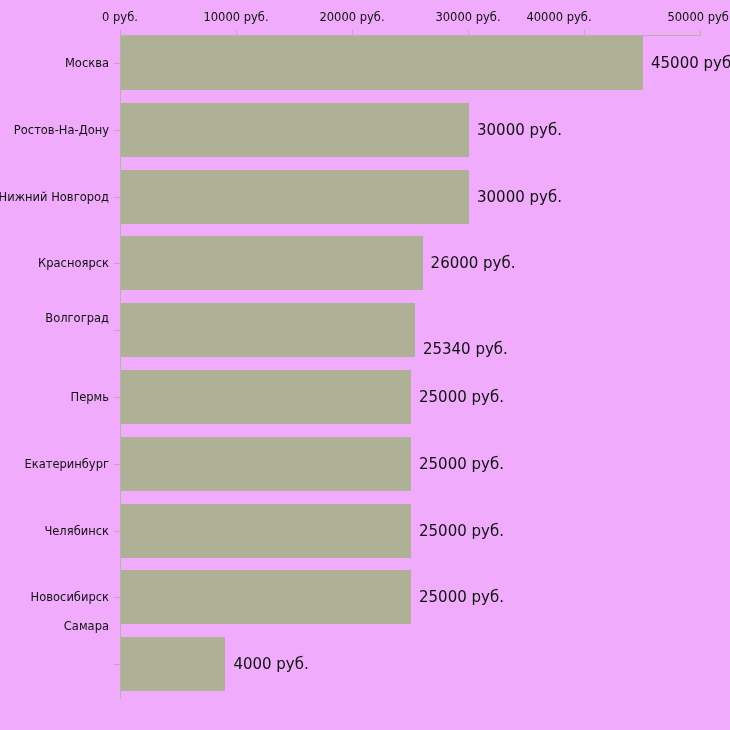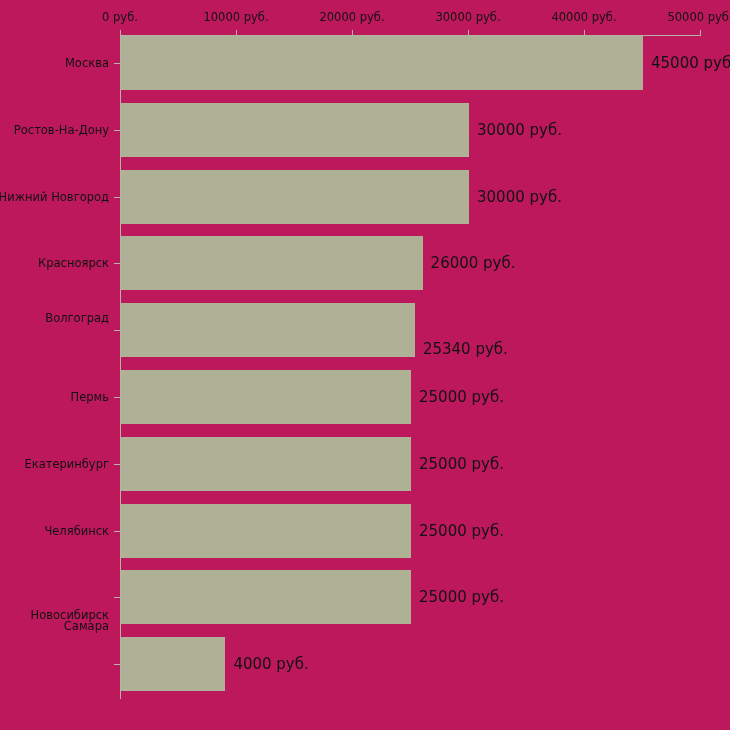--- a/index.html
+++ b/index.html
@@ -12,21 +12,21 @@
     height: 730px;
     font-family: "DejaVu Sans", sans-serif;
     color: #111111;
     overflow: hidden;
   }
 
   #chart-root {
     position: relative;
     width: 730px;
     height: 730px;
-    background: #be185d;
+    background: #f0abfc;
   }
 
   
   .x-axis-line {
     position: absolute;
     left: 120px;
     top: 35px;
     width: 580px;
     height: 1px;
     background: #b4b4a6;
@@ -101,21 +101,21 @@
   <div id="x-ticks-layer">
       <div class="x-tick" style="left: 120px;"></div>
       <div class="x-tick-label" style="left: 120px;">0 руб.</div>
       <div class="x-tick" style="left: 236px;"></div>
       <div class="x-tick-label" style="left: 236px;">10000 руб.</div>
       <div class="x-tick" style="left: 352px;"></div>
       <div class="x-tick-label" style="left: 352px;">20000 руб.</div>
       <div class="x-tick" style="left: 468px;"></div>
       <div class="x-tick-label" style="left: 468px;">30000 руб.</div>
       <div class="x-tick" style="left: 584px;"></div>
-      <div class="x-tick-label" style="left: 584px;">40000 руб.</div>
+      <div class="x-tick-label" style="left: 559px;">40000 руб.</div>
       <div class="x-tick" style="left: 700px;"></div>
       <div class="x-tick-label" style="left: 700px;">50000 руб.</div>
     </div>
   <div id="y-ticks-layer">
       <div class="y-tick" style="top: 63px;"></div>
       <div class="y-tick-label" style="top: 63px;">Москва</div>
       <div class="y-tick" style="top: 129.8px;"></div>
       <div class="y-tick-label" style="top: 129.8px; padding-left: 23px;">Ростов-На-Дону</div>
       <div class="y-tick" style="top: 196.6px;"></div>
       <div class="y-tick-label" style="top: 196.6px;">Нижний Новгород</div>
@@ -123,21 +123,21 @@
       <div class="y-tick-label" style="top: 263.4px;">Красноярск</div>
       <div class="y-tick" style="top: 330.2px;"></div>
       <div class="y-tick-label" style="top: 318px;">Волгоград</div>
       <div class="y-tick" style="top: 397px;"></div>
       <div class="y-tick-label" style="top: 397px;">Пермь</div>
       <div class="y-tick" style="top: 463.8px;"></div>
       <div class="y-tick-label" style="top: 463.8px;">Екатеринбург</div>
       <div class="y-tick" style="top: 530.6px;"></div>
       <div class="y-tick-label" style="top: 530.6px;">Челябинск</div>
       <div class="y-tick" style="top: 597.4px;"></div>
-      <div class="y-tick-label" style="top: 597.4px; margin-top: 18px;">Новосибирск</div>
+      <div class="y-tick-label" style="top: 597.4px;">Новосибирск</div>
       <div class="y-tick" style="top: 664.2px;"></div>
       <div class="y-tick-label" style="top: 626px;">Самара</div>
     </div>
   <div id="bars-layer">
       <div class="bar" title="Москва 45000 руб." style="top: 36px; height: 54px; width: 522px; background: rgb(174, 177, 149);"></div>
       <div class="bar-value-label" style="left: 651px; top: 63px;">45000 руб.</div>
       <div class="bar" title="Ростов-На-Дону 30000 руб." style="top: 102.8px; height: 54px; width: 348px; background: rgb(174, 177, 149);"></div>
       <div class="bar-value-label" style="left: 477px; top: 129.8px;">30000 руб.</div>
       <div class="bar" title="Нижний Новгород 30000 руб." style="top: 169.6px; height: 54px; width: 348px; background: rgb(174, 177, 149);"></div>
       <div class="bar-value-label" style="left: 477px; top: 196.6px;">30000 руб.</div>

